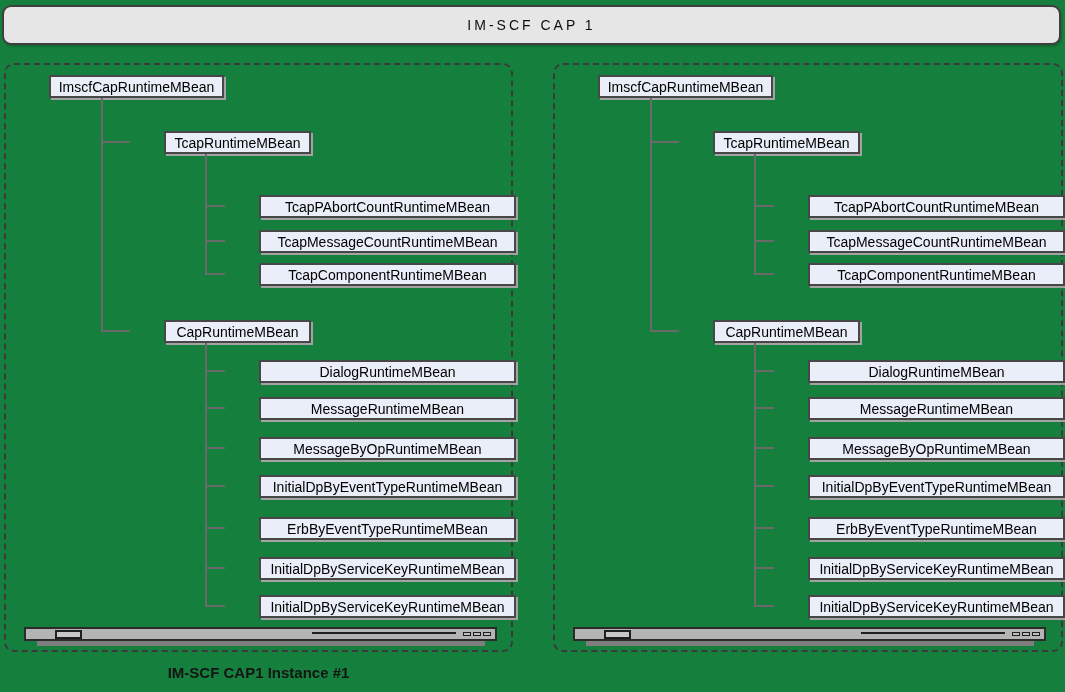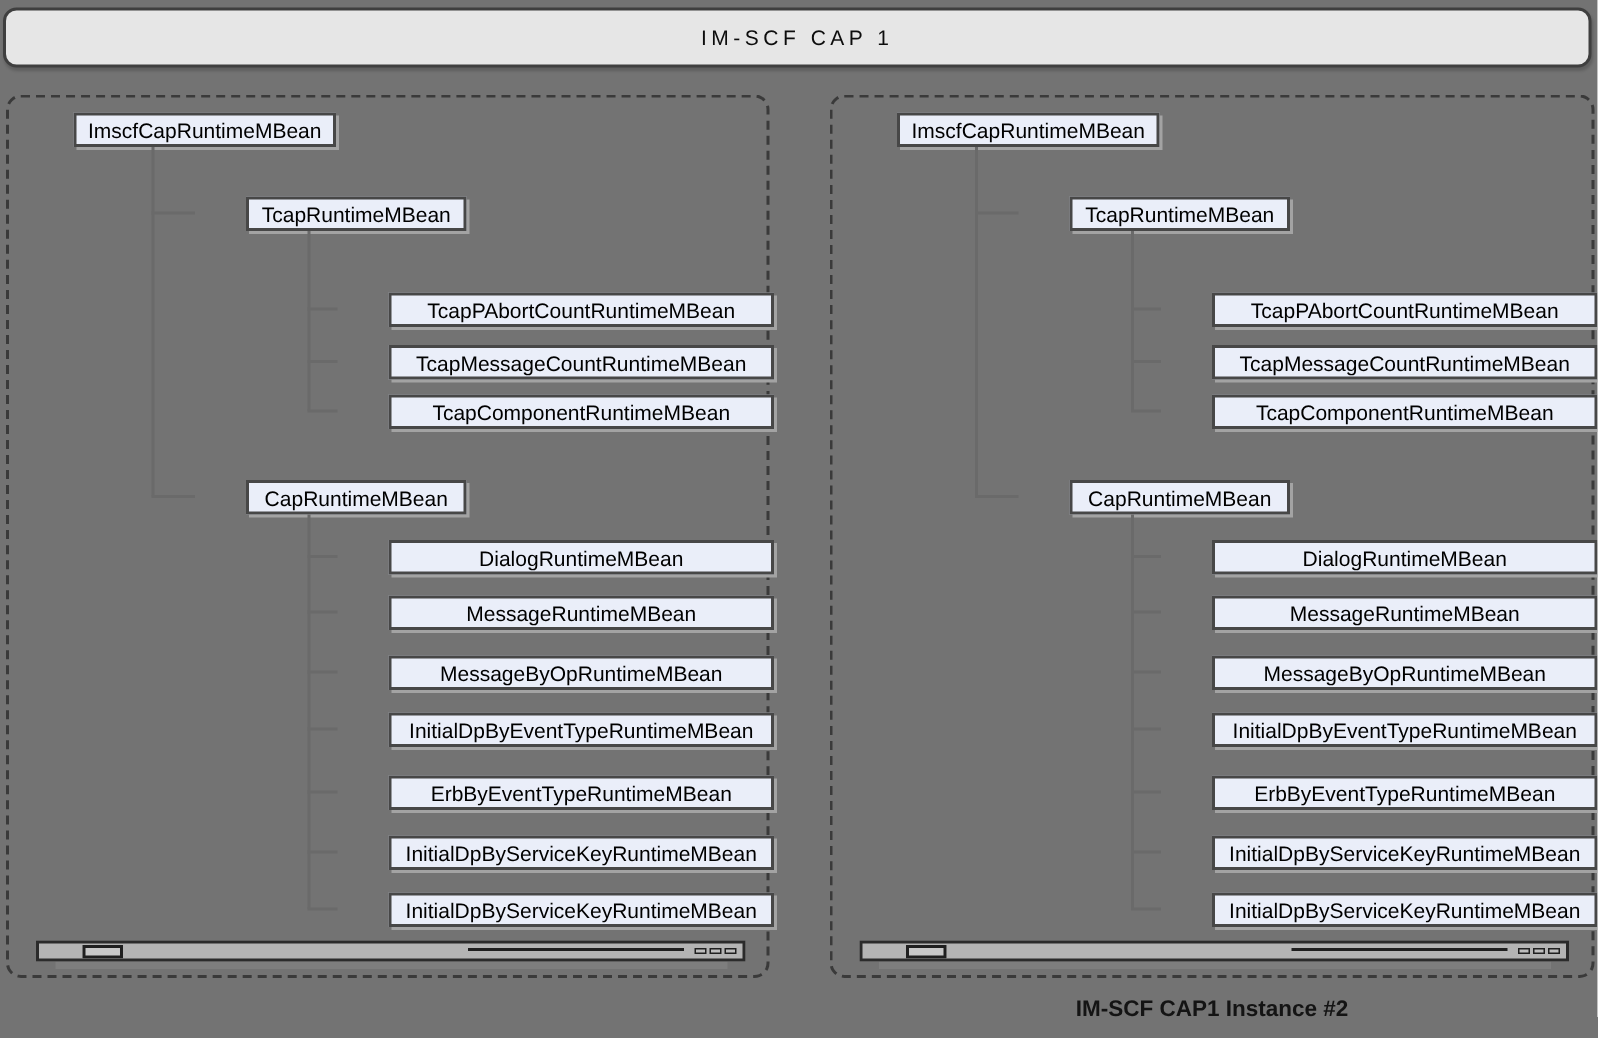--- a/index.html
+++ b/index.html
@@ -1,17 +1,17 @@
 <!DOCTYPE html>
 <html style="--banner-fill: #e6e6e6; --node-fill: #eaeef9; --node-border: #474747; --node-shadow: #a3a3a3; --connector: #6a6a6a; --panel-border: #3a3a3a; --server-fill: #b4b4b4; --server-shadow-color: #7e7e7e;"><head>
 <meta charset="utf-8">
 <style>
   html,body { margin:0; padding:0; background:#ffffff; }
   .stage {
-    position:relative; width:1065px; height:692px; background:#737373;
+    position:relative; width:1065px; height:692px; background:#15803d;
     font-family:"Liberation Sans", sans-serif; overflow:hidden;
   }
   .banner {
     position:absolute; left:2px; top:5px; width:1059px; height:40px;
     box-sizing:border-box;
     background:var(--banner-fill,#e6e6e6);
     border:2px solid #3f3f3f; border-radius:9px;
     display:flex; align-items:center; justify-content:center;
     box-shadow:1px 2px 2px rgba(0,0,0,0.18);
   }
@@ -135,15 +135,15 @@
       <div class="hline" style="left: 199px; top: 540px; width: 20px;"></div>
       <div class="server-shadow" style="left: 31px; top: 576px; width: 448px; height: 5px;"></div>
       <div class="server-bar" style="left: 18px; top: 562px; width: 473px; height: 14px;"></div>
       <div class="server-slot" style="left: 49px; top: 565px; width: 27px; height: 9px;"></div>
       <div class="server-vent" style="left: 306px; top: 567px; width: 144px; height: 2px;"></div>
       <div class="server-led" style="left: 457px; top: 567px; width: 8px; height: 4px;"></div>
       <div class="server-led" style="left: 467px; top: 567px; width: 8px; height: 4px;"></div>
       <div class="server-led" style="left: 477px; top: 567px; width: 8px; height: 4px;"></div>
     </div>
 
-  <div class="caption c1">IM-SCF CAP1 Instance #2</div>
+  <div class="caption c0">IM-SCF CAP1 Instance #1</div>
 
 </div>
 
 </body></html>

